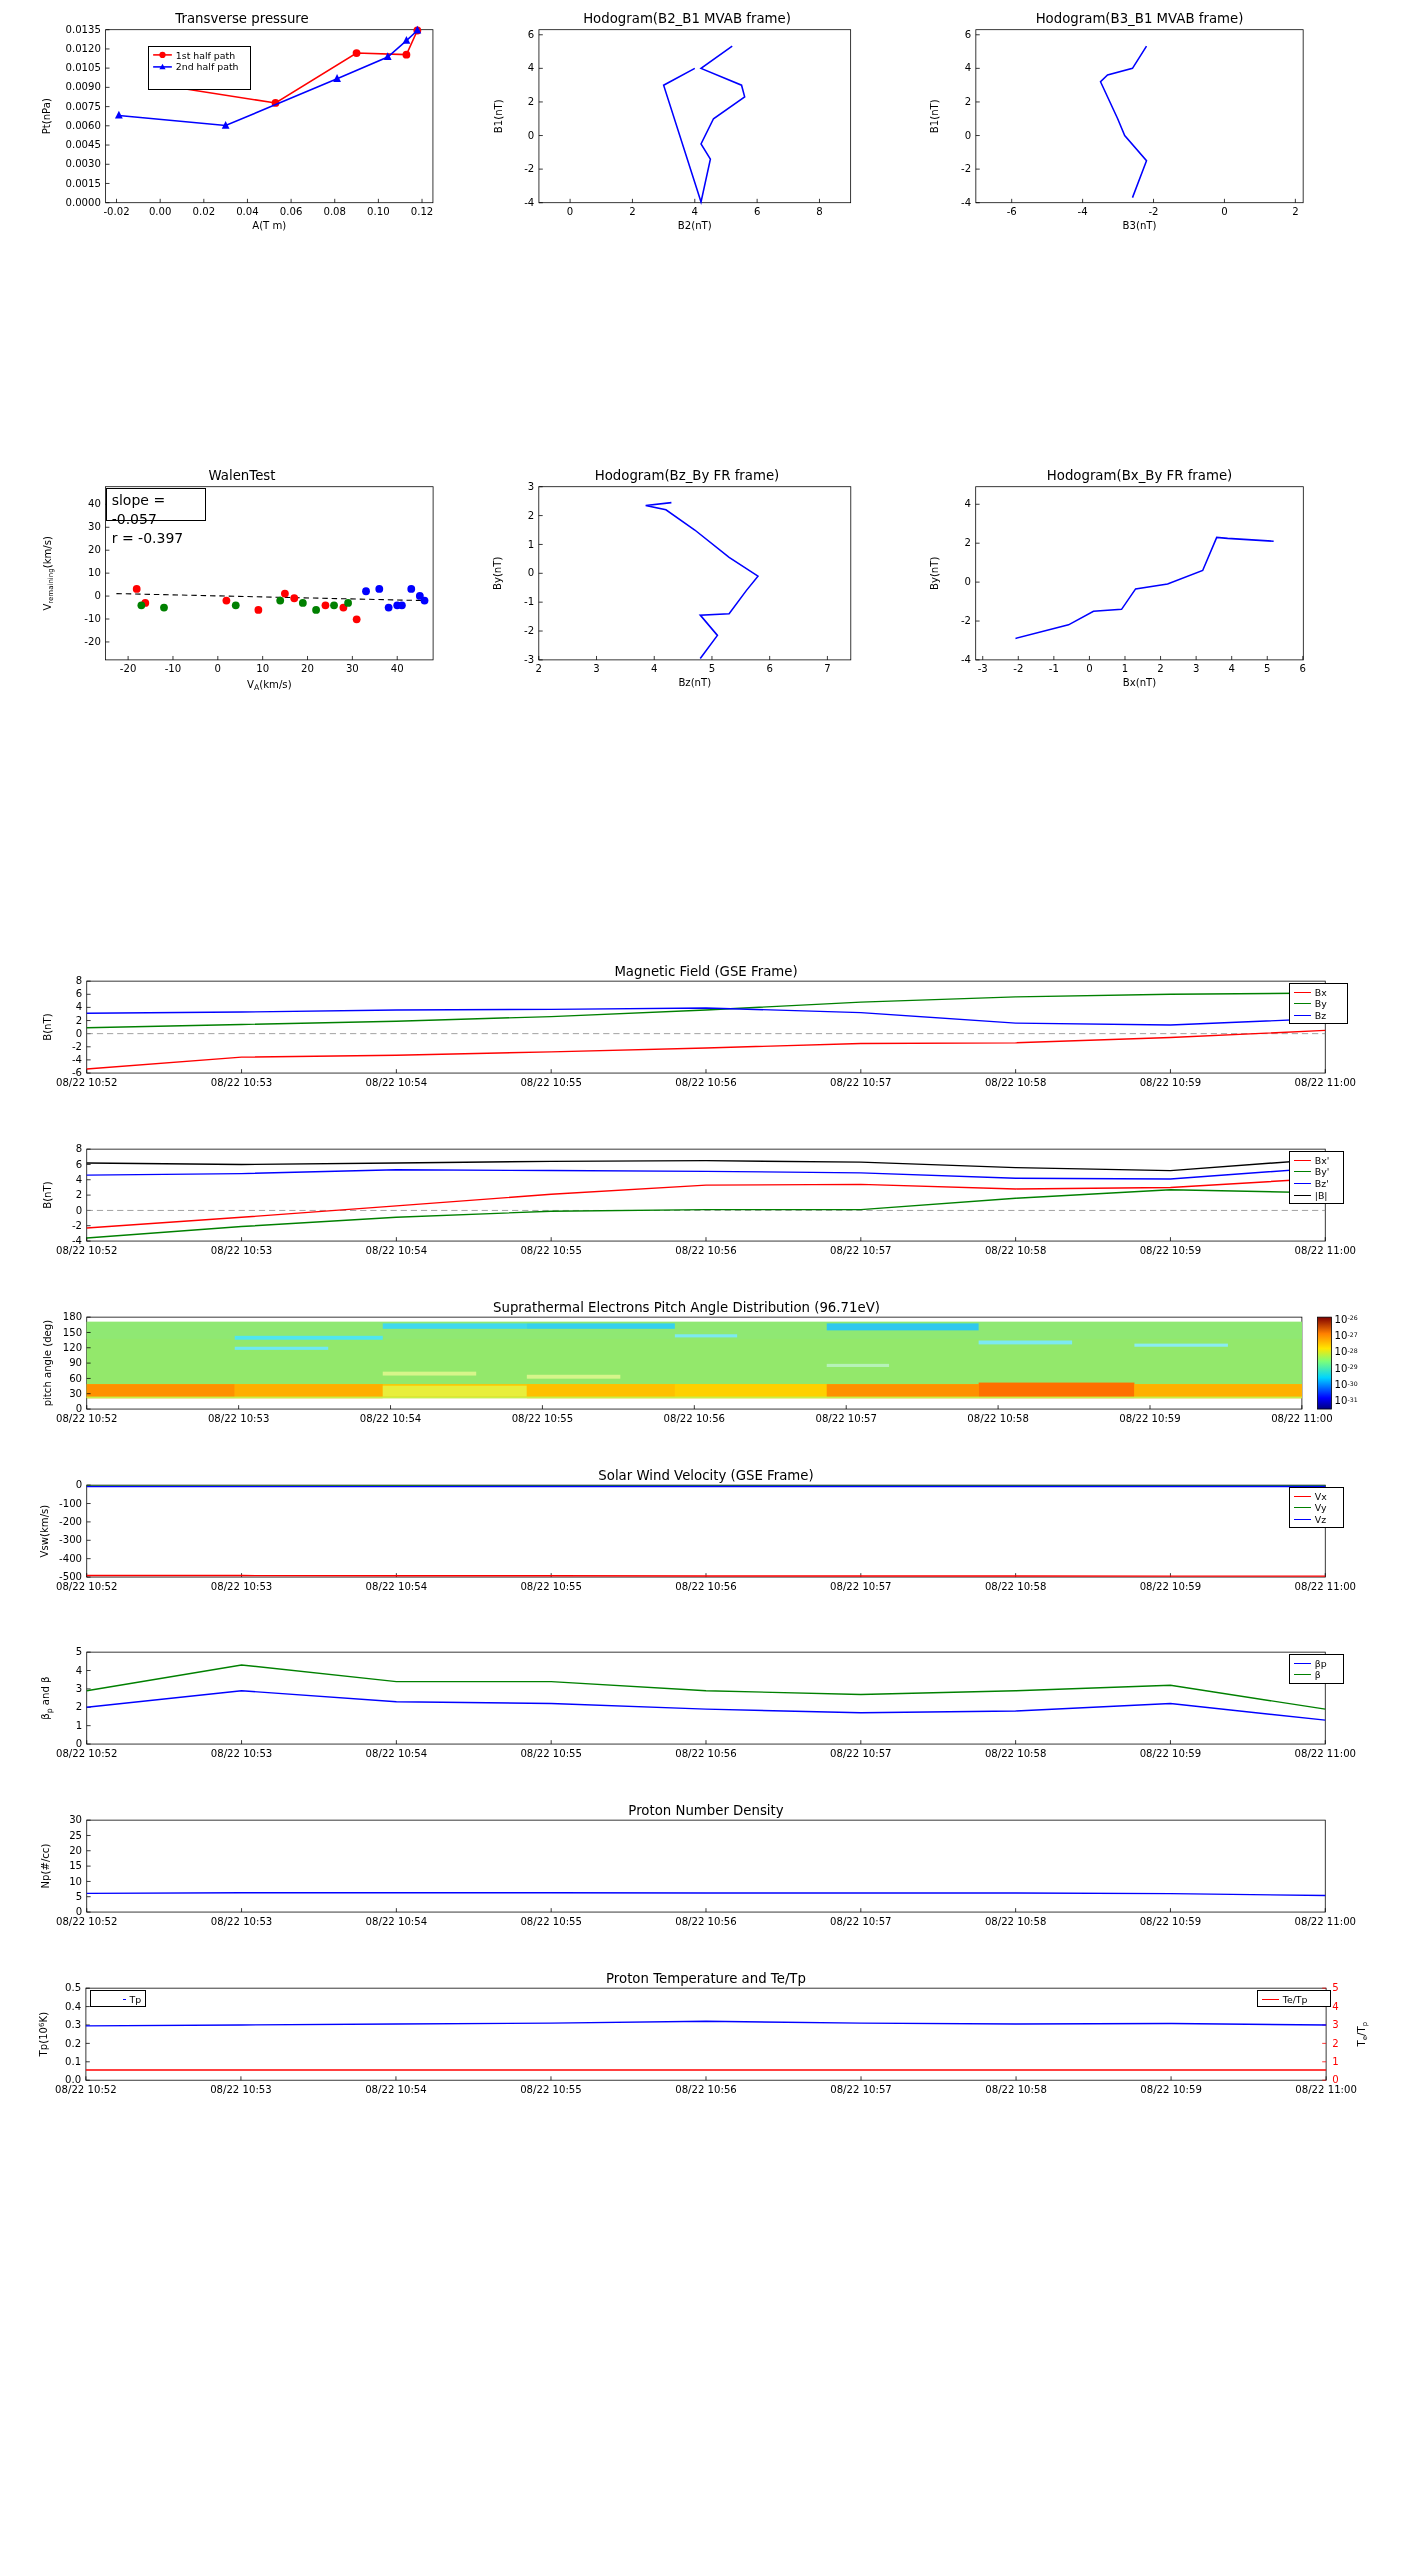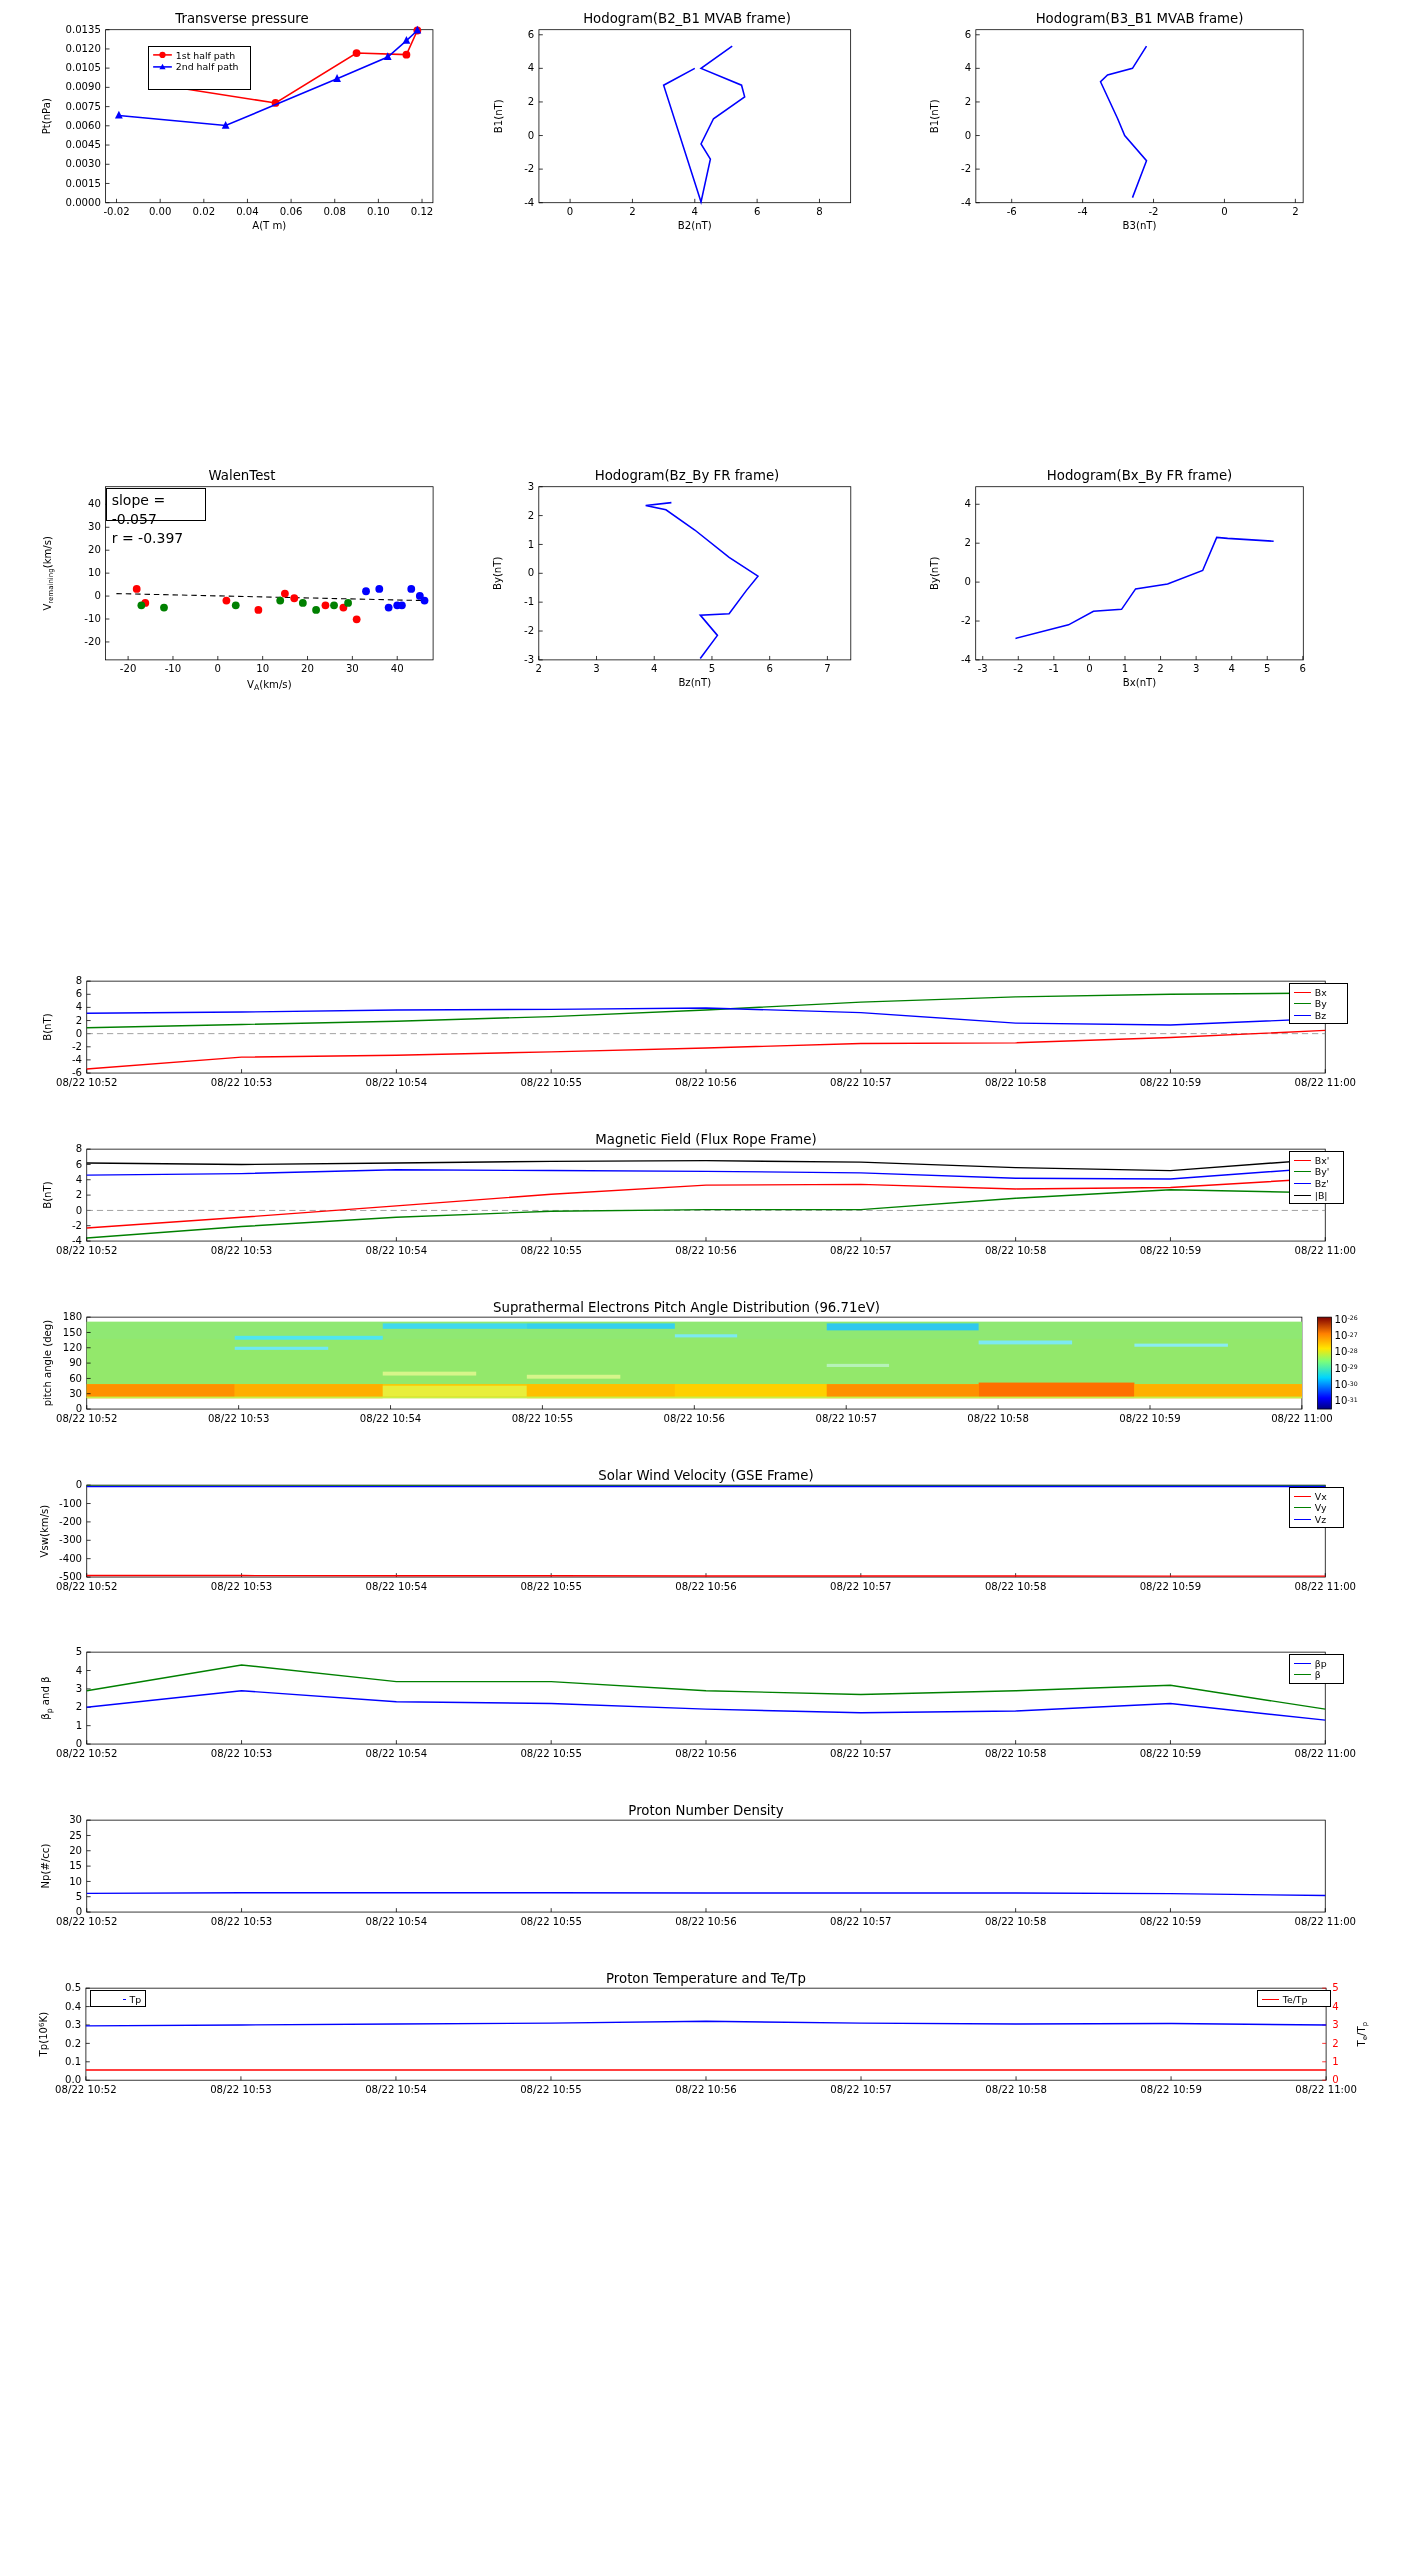--- a/index.html
+++ b/index.html
@@ -345,20 +345,21 @@
             <line x1="419.4" y1="222" x2="419.4" y2="217" stroke="#000"></line>
         </g>
         <text class="axlabel" x="210" y="256" text-anchor="middle">Bx(nT)</text>
         <text class="axlabel" x="-48" y="111" text-anchor="middle" transform="rotate(-90,-48,111)">By(nT)</text>
         <polyline points="382,69.9 323,66.2 309,65 291,107.4 246,124.8 205,131 187,157.2 151,159.7 119,177.1 51,194.5" fill="none" stroke="#0000ff" stroke-width="2"></polyline>
       </g>
     </svg>
   </div>
 
   <div class="panel" style="left:31px;top:964px;width:1350px;height:148px;">
+    <div class="ttl" style="top:0;left:0;">Magnetic Field (GSE Frame)</div>
     <svg width="1350" height="148" viewBox="0 0 1730 190">
       <g transform="translate(70,22)">
         <rect x="0" y="0" width="1590" height="118" fill="#fff" stroke="#000"></rect>
         <g class="tick" text-anchor="end">
           <text x="-6" y="122">-6</text>
             <line x1="0" y1="118" x2="5" y2="118" stroke="#000"></line>
           <text x="-6" y="105.1">-4</text>
             <line x1="0" y1="101.1" x2="5" y2="101.1" stroke="#000"></line>
           <text x="-6" y="88.3">-2</text>
             <line x1="0" y1="84.3" x2="5" y2="84.3" stroke="#000"></line>
@@ -410,21 +411,20 @@
           <span>By</span>
         </div>
       <div class="legrow">
           <span class="lsw" style="border-color:#0000ff"></span>
           <span>Bz</span>
         </div>
     </div>
   </div>
 
   <div class="panel" style="left:31px;top:1132px;width:1350px;height:148px;">
-    <div class="ttl" style="top:0;left:0;">Magnetic Field (Flux Rope Frame)</div>
     <svg width="1350" height="148" viewBox="0 0 1730 190">
       <g transform="translate(70,22)">
         <rect x="0" y="0" width="1590" height="118" fill="#fff" stroke="#000"></rect>
         <g class="tick" text-anchor="end">
           <text x="-6" y="122">-4</text>
             <line x1="0" y1="118" x2="5" y2="118" stroke="#000"></line>
           <text x="-6" y="102.3">-2</text>
             <line x1="0" y1="98.3" x2="5" y2="98.3" stroke="#000"></line>
           <text x="-6" y="82.7">0</text>
             <line x1="0" y1="78.7" x2="5" y2="78.7" stroke="#000"></line>

